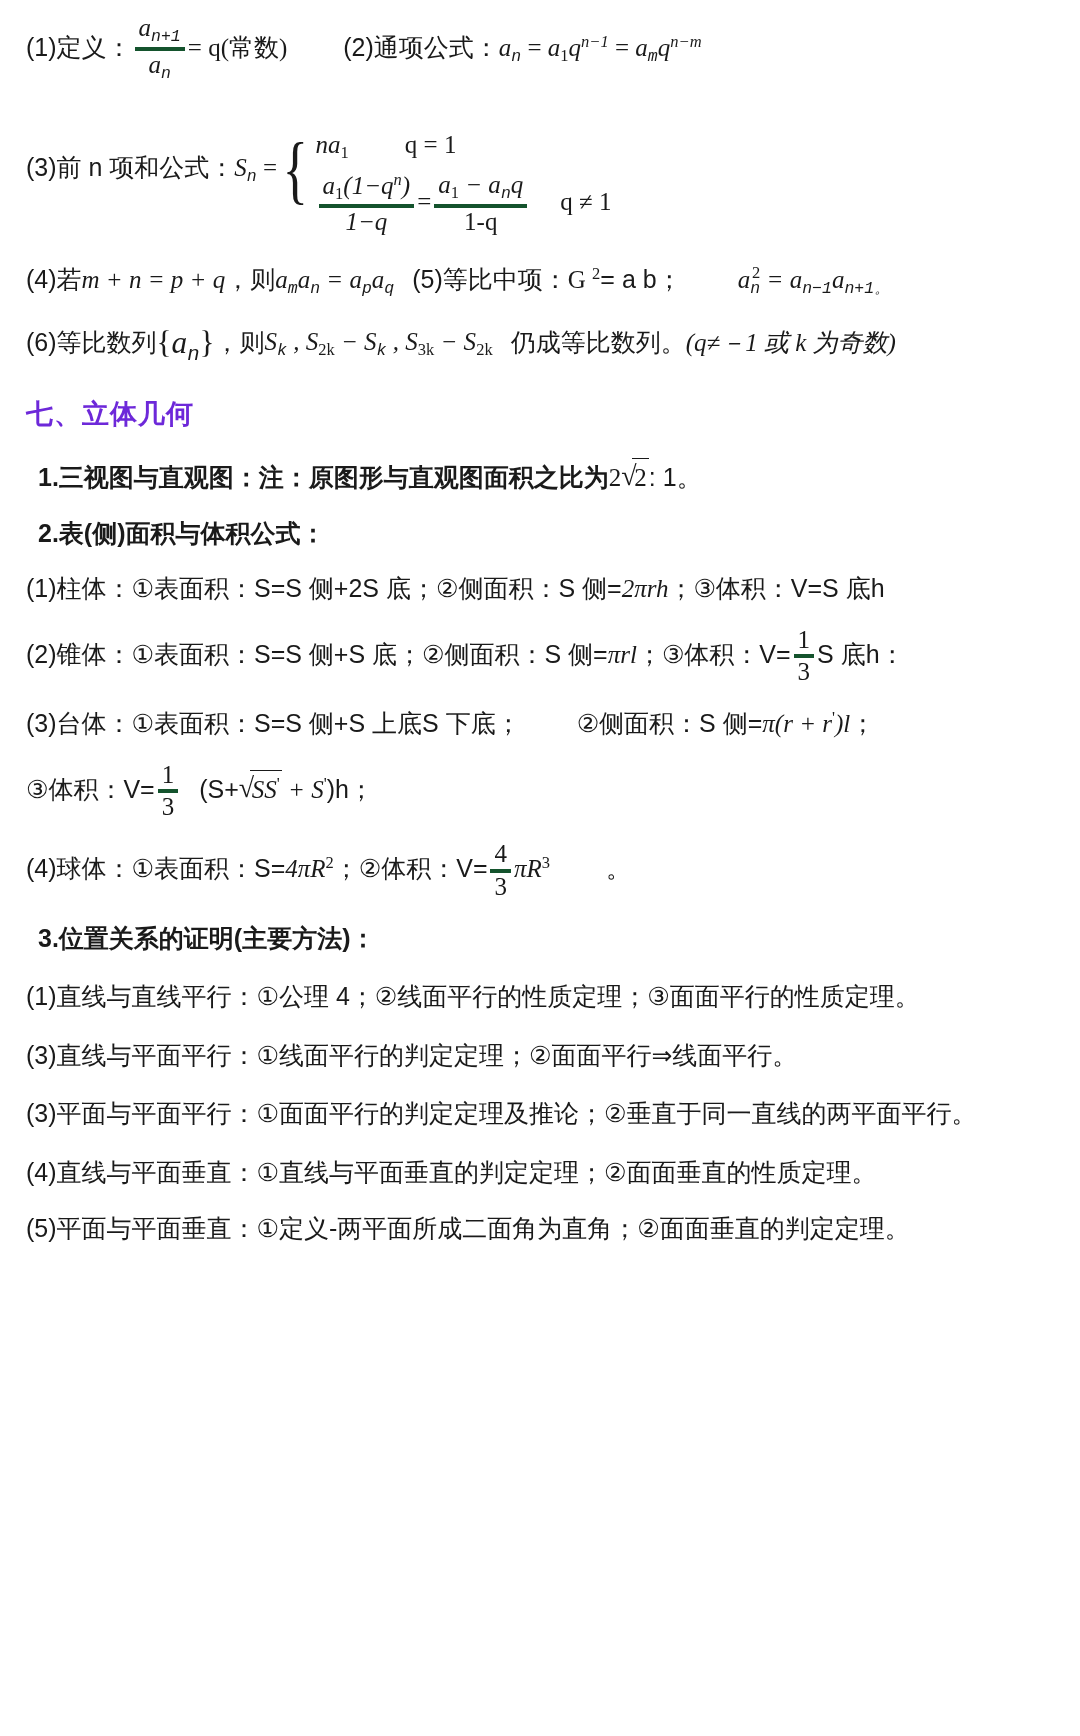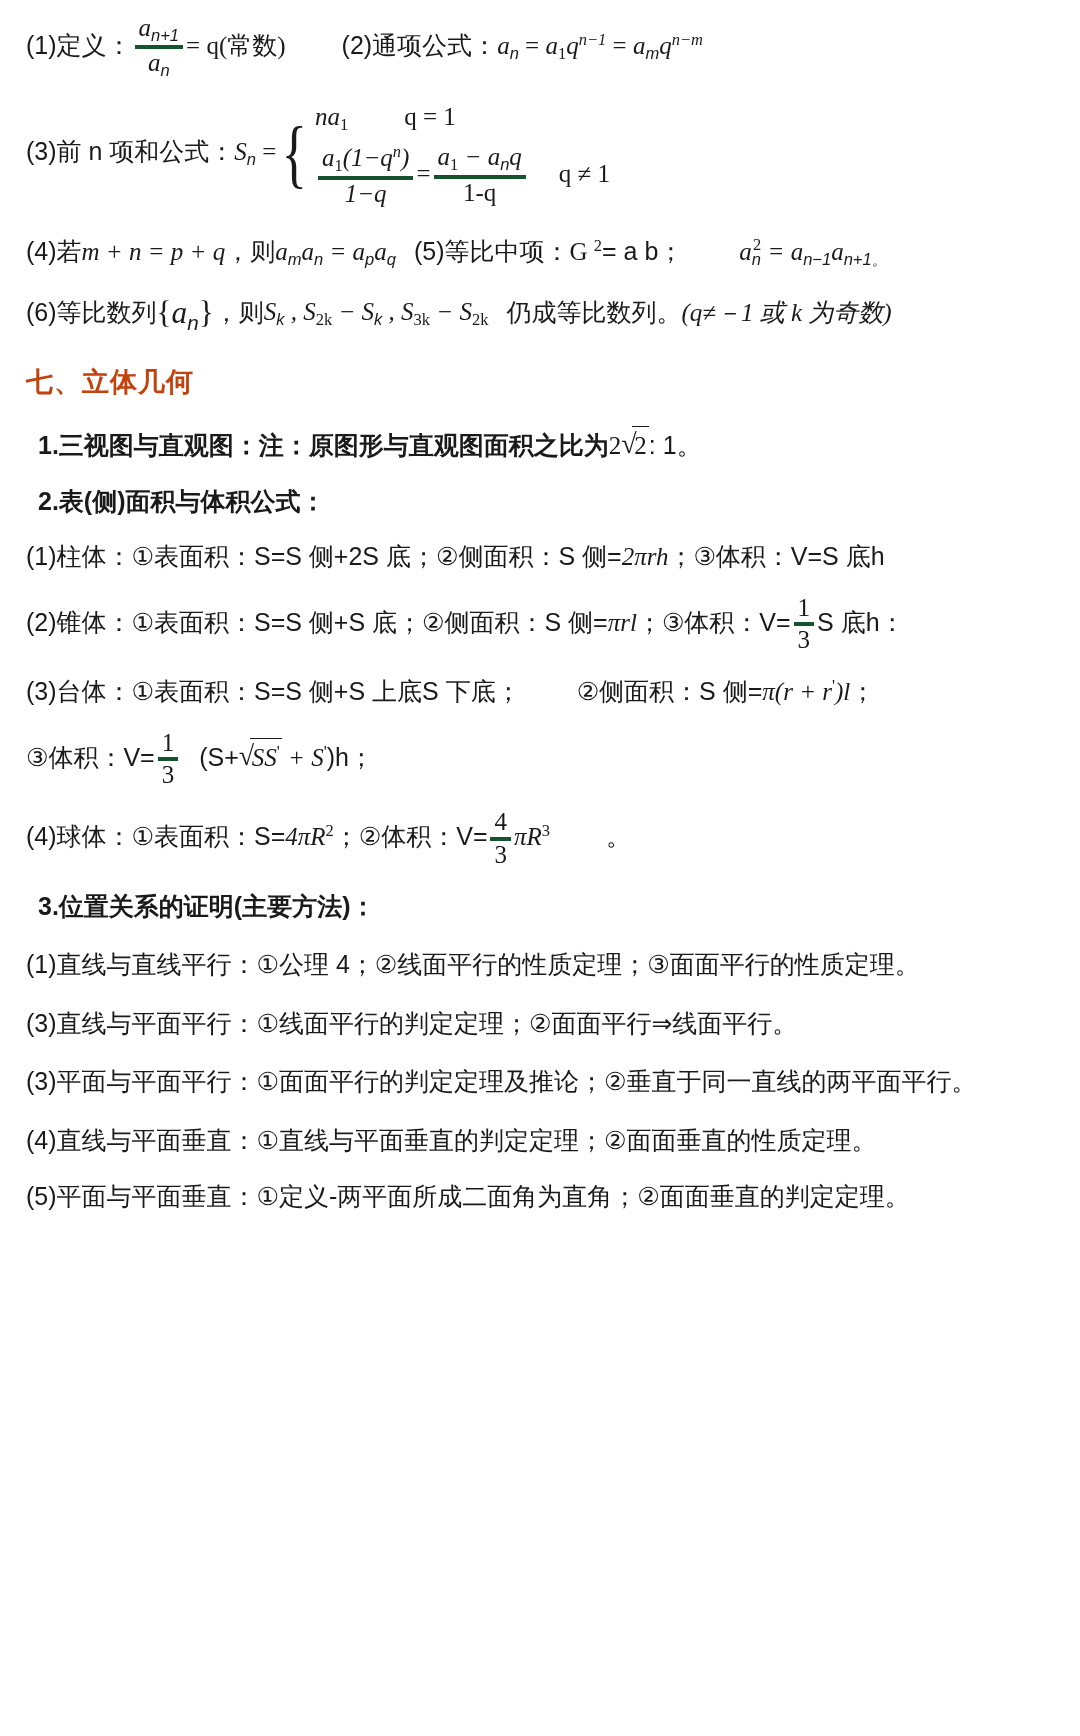--- a/index.html
+++ b/index.html
@@ -17,50 +17,50 @@
     position:relative;
   }
   .line{
     font-size:25px;
     line-height:1.5;
     margin:0 0 18px 0;
     display:block;
   }
   .mi{font-family:"Liberation Serif","DejaVu Serif",serif;font-style:italic;}
   .mr{font-family:"Liberation Serif","DejaVu Serif",serif;font-style:normal;}
-  .sub{font-size:0.66em;vertical-align:-0.32em;font-family:Liberation Sans, sans-serif;font-style:italic;}
+  .sub{font-size:0.66em;vertical-align:-0.32em;font-family:Liberation Mono, monospace;font-style:italic;}
   .subr{font-size:0.66em;vertical-align:-0.32em;font-family:"Liberation Serif",serif;font-style:normal;}
   .sup{font-size:0.66em;vertical-align:0.55em;font-family:"Liberation Serif",serif;font-style:italic;}
   .supr{font-size:0.66em;vertical-align:0.55em;font-family:"Liberation Serif",serif;font-style:normal;}
   .cn-sub{font-size:0.6em;vertical-align:-0.3em;}
 
   
   .frac{display:inline-block;vertical-align:middle;text-align:center;font-family:"Liberation Serif",serif;line-height:1.15;margin:0 3px;}
   .frac .num{display:block;padding:0 4px;}
   .frac .den{display:block;border-top:4px solid #14532d;padding:0 4px;}
 
   
   .piece{display:inline-flex;align-items:center;vertical-align:middle;}
   .brace{
     font-size:76px;line-height:0.8;font-family:"Liberation Serif",serif;
     transform:scaleX(0.7);display:inline-block;margin-right:2px;font-weight:300;
   }
   .rows{display:inline-block;}
   .rows .r{display:block;white-space:nowrap;}
-  .rows .r1{margin-bottom:4px;}
+  .rows .r1{margin-bottom:4px;margin-top:24px;}
 
   
   .sqrt{display:inline-block;position:relative;padding-left:11px;font-family:"Liberation Serif",serif;}
   .sqrt:before{
     content:"\221A";position:absolute;left:0;top:-0.12em;font-size:1.12em;
   }
   .sqrt .rad{border-top:1px solid #1a1a1a;padding:0 2px 0 2px;display:inline-block;}
 
   h2.sec{
-    color:#c2410c;
+    color:#6d28d9;
     font-size:27px;
     font-weight:bold;
     margin:26px 0 26px 0;
     letter-spacing:1px;
   }
   .bold{font-weight:bold;margin-left:12px;}
   .sp-sm{display:inline-block;width:18px;}
   .sp-md{display:inline-block;width:30px;}
   .sp-lg{display:inline-block;width:56px;}
   .row-gap{margin-bottom:24px;}

